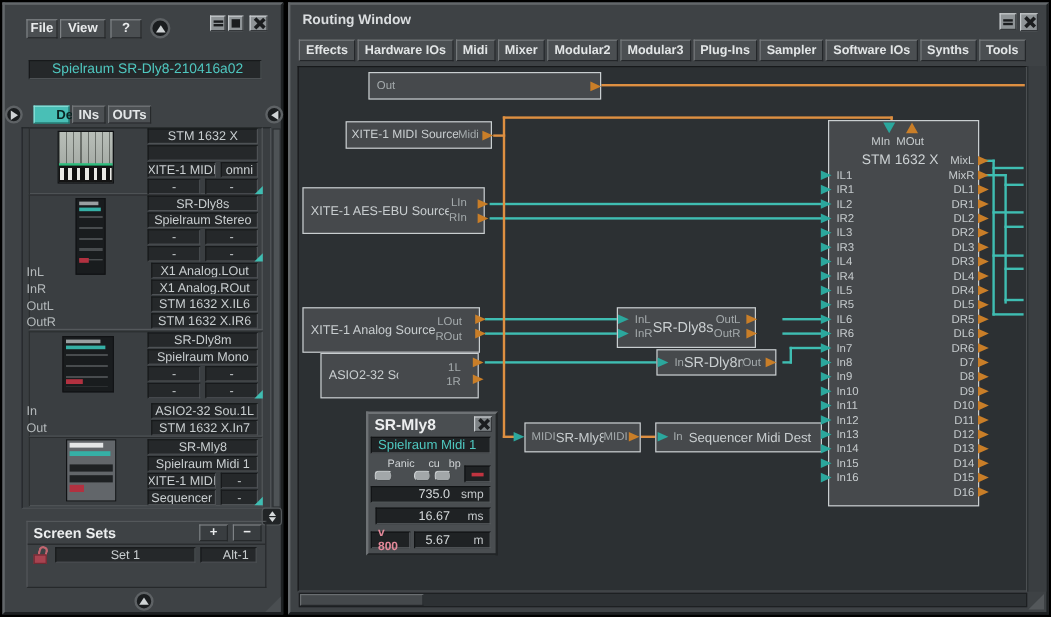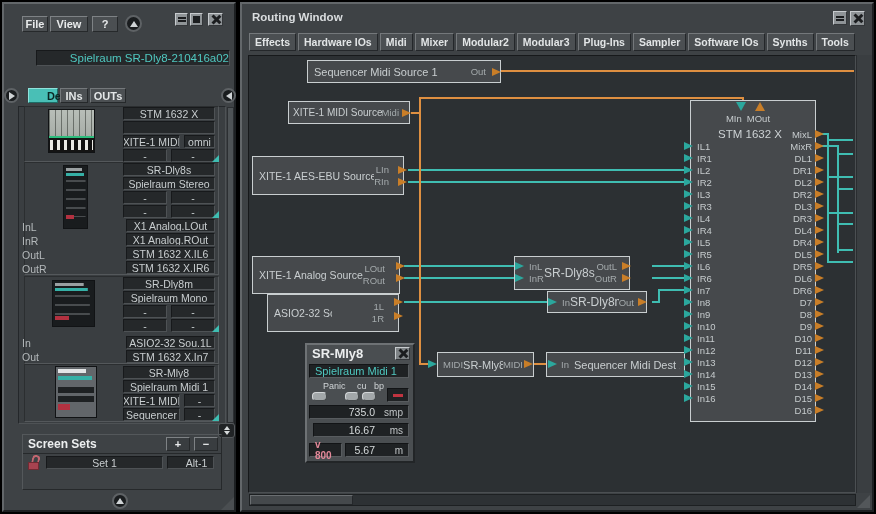--- a/index.html
+++ b/index.html
@@ -8,21 +8,21 @@
   .win{position:absolute;background:#3e4245;border:2px solid;border-color:#63676a #1d2022 #1d2022 #63676a;box-sizing:border-box;}
   .abs{position:absolute;box-sizing:border-box;}
   .btn3d{background:#4b4f52;border:1px solid;border-color:#7e8285 #26292b #26292b #7e8285;color:#e9ebec;font-weight:bold;font-size:11px;display:flex;align-items:center;justify-content:center;box-sizing:border-box;}
   .winbtn{position:absolute;width:13px;height:13px;background:#8f9497;border:1px solid;border-color:#c7cbce #34373a #34373a #c7cbce;display:flex;align-items:center;justify-content:center;box-sizing:border-box;}
   .g-min{width:8px;height:5px;border-top:2px solid #1b1d1f;border-bottom:2px solid #1b1d1f;box-sizing:border-box;}
   .g-max{width:7px;height:7px;background:#1b1d1f;}
   .g-x{position:relative;width:9px;height:9px;}
   .g-x::before,.g-x::after{content:"";position:absolute;left:3.5px;top:-1px;width:2.6px;height:11px;background:#1b1d1f;}
   .g-x::before{transform:rotate(45deg);}  .g-x::after{transform:rotate(-45deg);}
   .field{position:absolute;background:#25282a;border:1px solid;border-color:#17191b #4e5255 #4e5255 #17191b;color:#c9ced0;font-size:10.5px;display:flex;align-items:center;justify-content:center;white-space:nowrap;overflow:hidden;box-sizing:border-box;}
-  .field.left-align{justify-content:flex-end;padding-left:4px;margin-left:12px;}
+  .field.left-align{justify-content:center;padding-left:4px;}
   .circlebtn{position:absolute;border-radius:50%;background:#1a1d1f;border:2px solid #5e6265;display:flex;align-items:center;justify-content:center;box-sizing:border-box;}
   .tri-up{width:0;height:0;border-left:4px solid transparent;border-right:4px solid transparent;border-bottom:6px solid #cfd3d5;}
   .tri-right{width:0;height:0;border-top:4px solid transparent;border-bottom:4px solid transparent;border-left:6px solid #cfd3d5;}
   .tri-left{width:0;height:0;border-top:4px solid transparent;border-bottom:4px solid transparent;border-right:6px solid #cfd3d5;}
   .ltab{position:absolute;height:15px;display:flex;align-items:center;justify-content:center;font-weight:bold;font-size:11px;box-sizing:border-box;}
   .ltab.inactive{background:#4c5053;border:1px solid;border-color:#74787b #26292b #26292b #74787b;color:#e4e7e8;}
   .ltab.active{background:#49bfb6;border:1px solid;border-color:#8fe2db #1d6c66 #1d6c66 #8fe2db;color:#0b2523;}
   .entry{position:absolute;border:1px solid;border-color:#2b2e30 #54585b #54585b #2b2e30;box-sizing:border-box;}
   .devlabel{position:absolute;color:#b4b9bb;font-size:10.5px;white-space:nowrap;}
   .flag{position:absolute;width:0;height:0;border-bottom:7px solid #3fbdb2;border-left:7px solid transparent;}
@@ -327,21 +327,20 @@
 
   <div class="wh orange" style="left:501px;top:70px;width:353px;"></div>
   <div class="wh orange" style="left:411px;top:112px;width:10px;"></div>
   <div class="wv orange" style="left:419px;top:97px;height:268px;"></div>
   <div class="wh orange" style="left:419px;top:97px;width:325px;"></div>
   <div class="wv orange" style="left:742px;top:97px;height:6px;"></div>
   <div class="wh orange" style="left:419px;top:363px;width:10px;"></div>
   <div class="wh orange" style="left:533px;top:363px;width:16px;"></div>
 
   <div class="module" style="left:307px;top:60px;width:194px;height:23px;">
-    <span class="mlabel">Sequencer Midi Source 1</span>
     <span class="mport" style="margin-right:8px;">Out</span>
   </div>
   <span class="ar r-or" style="left:492px;top:68px;"></span>
 
   <div class="module" style="left:288px;top:101px;width:122px;height:23px;padding:0 4px;">
     <span class="mlabel" style="font-size:10px;">XITE-1 MIDI Source</span>
     <span class="mport" style="margin-right:6px;">Midi</span>
   </div>
   <span class="ar r-or" style="left:402px;top:109px;"></span>
 

